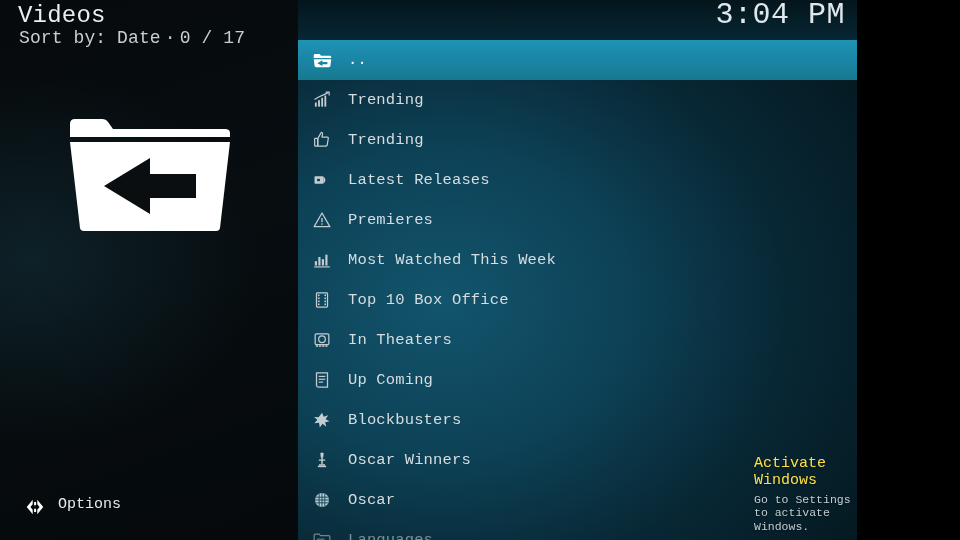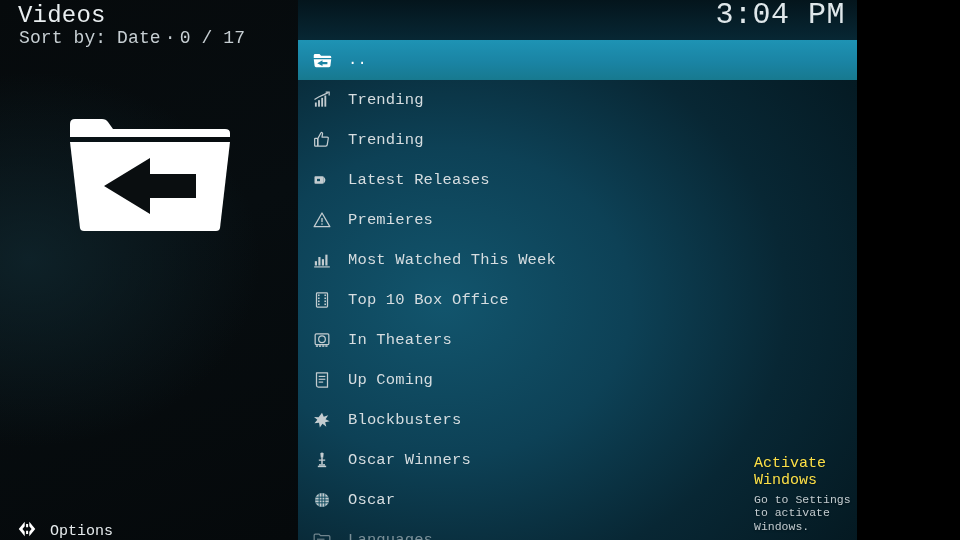--- a/index.html
+++ b/index.html
@@ -48,22 +48,22 @@
     position: absolute;
     left: 68px; top: 116px;
     width: 164px; height: 116px;
   }
 
   .options-bar {
     position: absolute;
     left: 0; bottom: 0;
     width: 298px; height: 44px;
     display: flex;
-    align-items: flex-end;
-    padding-left: 16px;
+    align-items: flex-start;
+    padding-left: 24px;
     box-sizing: border-box;
   }
   .options-icon {
     width: 22px; height: 22px;
     flex: 0 0 auto;
     display: block;
   }
   .options-label {
     margin-left: 12px;
     font-size: 15px;

